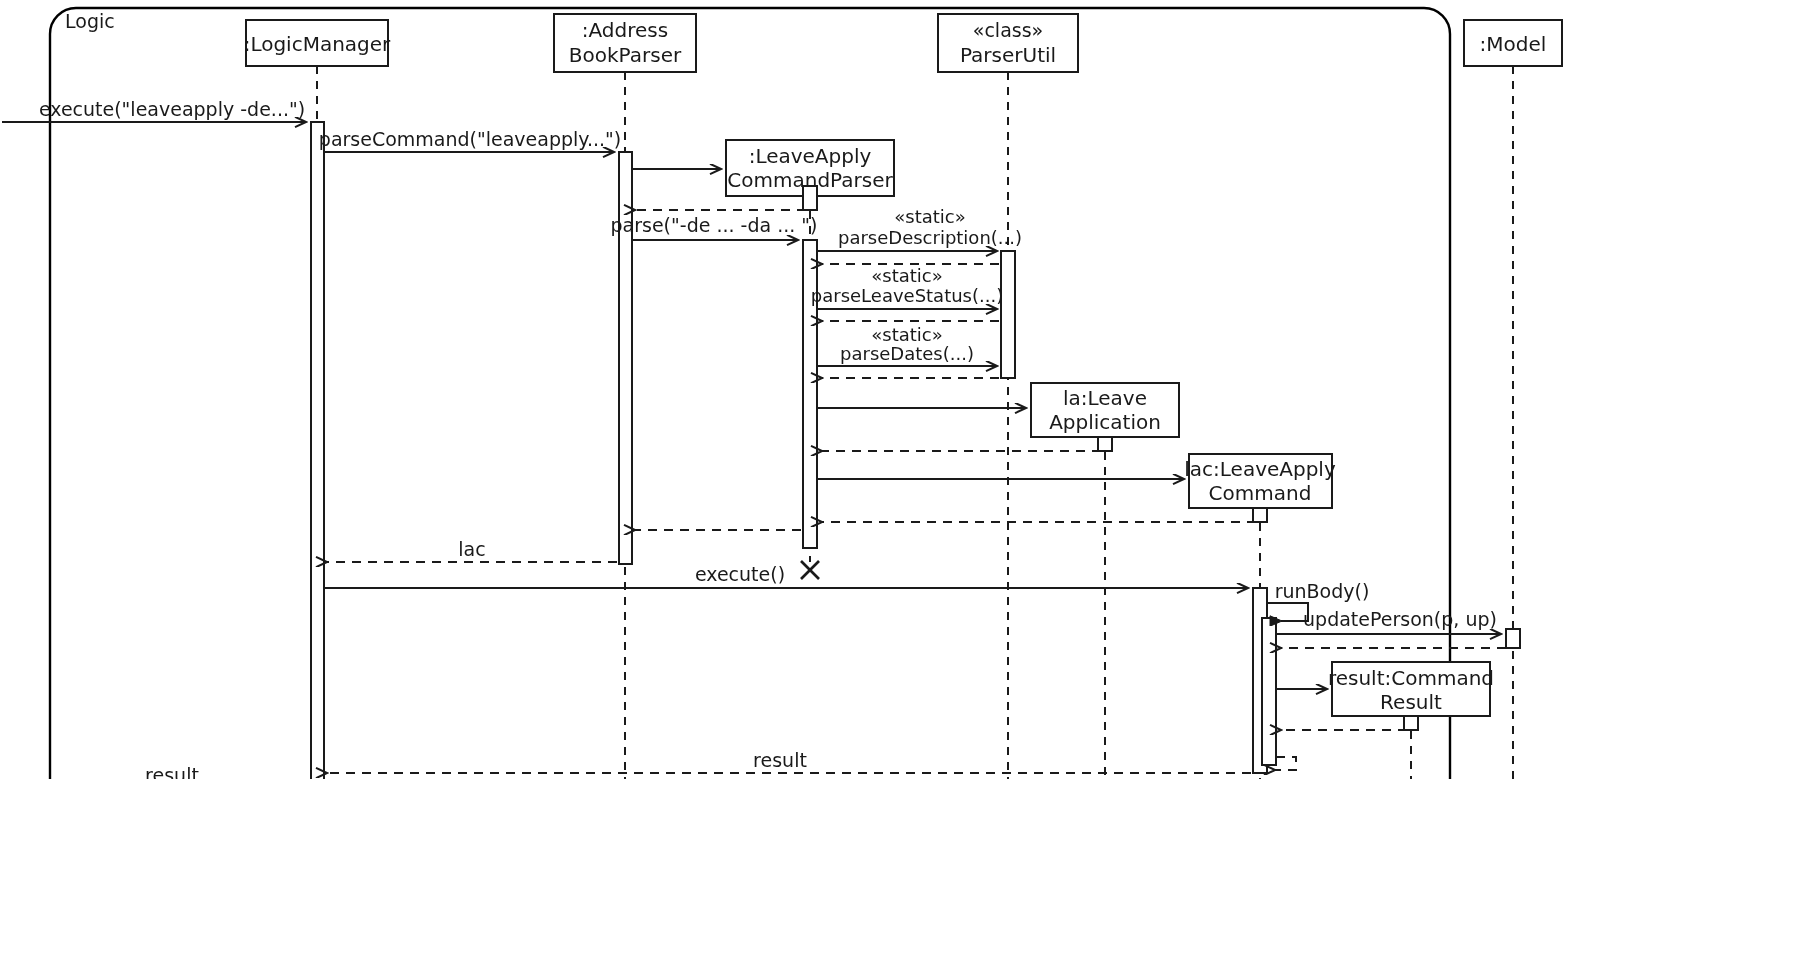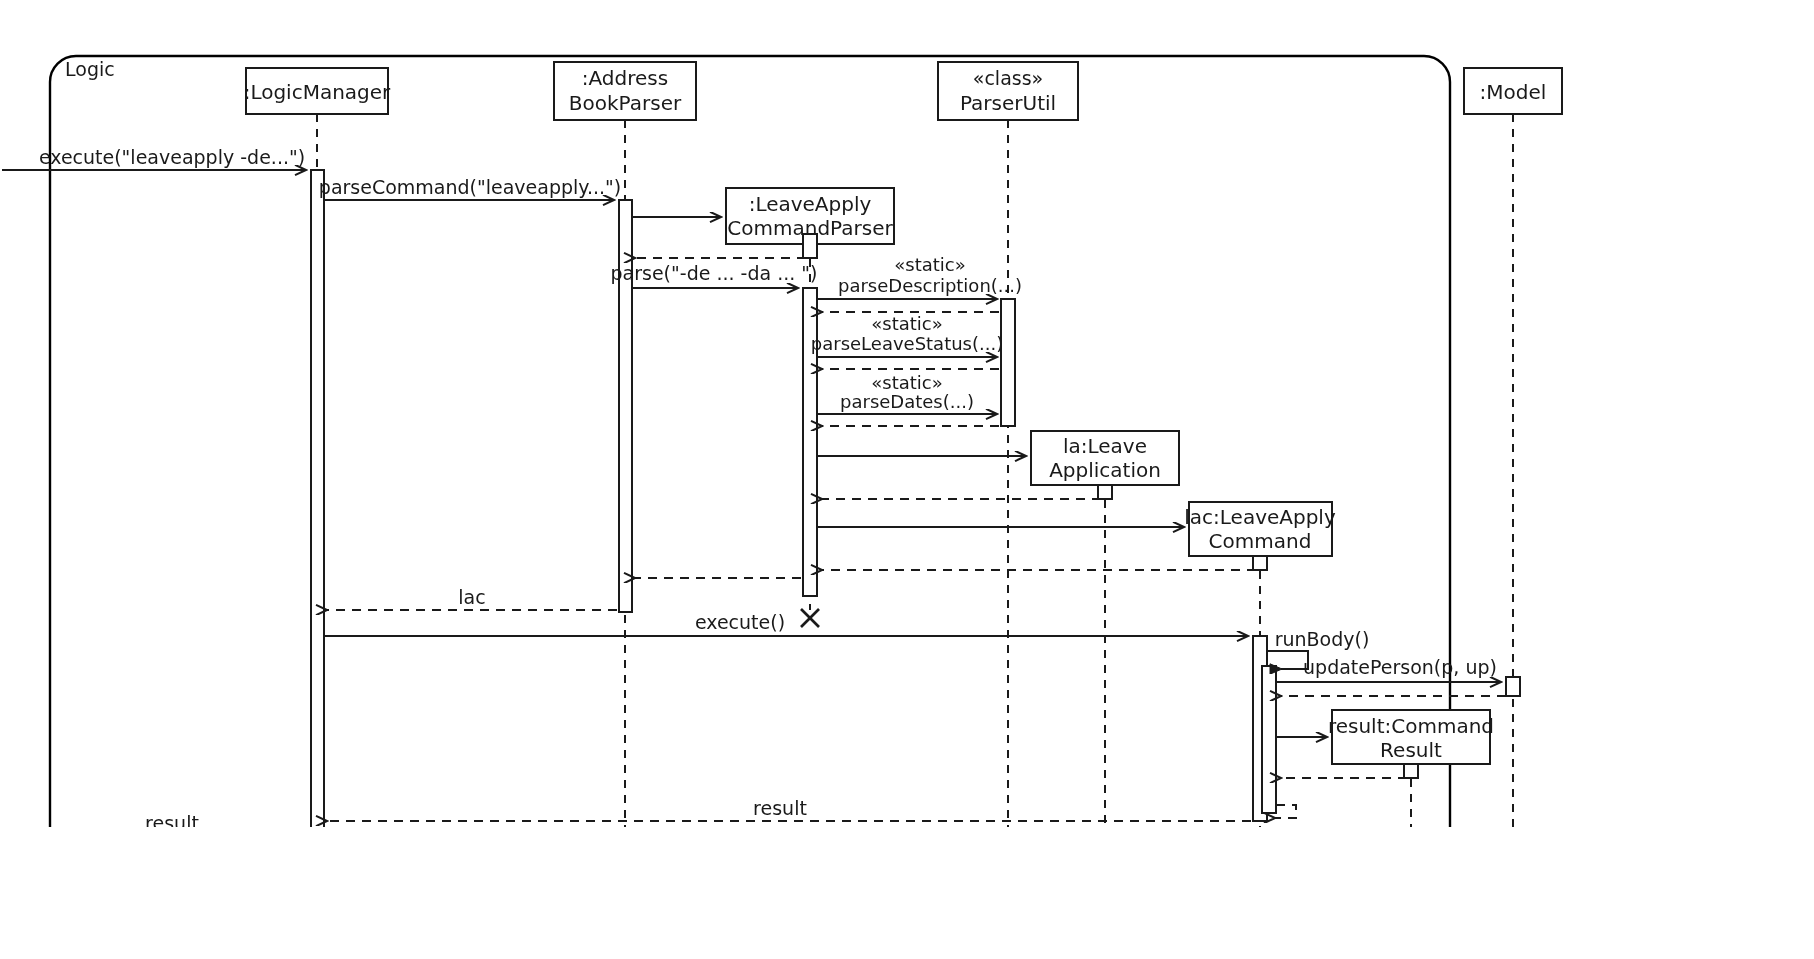--- a/index.html
+++ b/index.html
@@ -6,21 +6,20 @@
   body{
     font-family:"DejaVu Sans","Liberation Sans",sans-serif;
     color:#1a1a1a;
   }
   #stage{
     position:relative;
     width:1814px;
     height:779px;
     overflow:hidden;
     background:#ffffff;
-    margin-top:48px;
   }
   svg#diagram{position:absolute;left:0;top:0;width:1814px;height:959px;}
 
   .frame-rect{fill:none;stroke:#000;stroke-width:2.4;}
   .frame-label{font-size:19px;fill:#1a1a1a;}
 
   .pbox{fill:#ffffff;stroke:#1a1a1a;stroke-width:2;}
   .pbox-text{font-size:20px;fill:#1a1a1a;text-anchor:middle;}
   .pbox-text.stereo{font-size:19px;}
 

